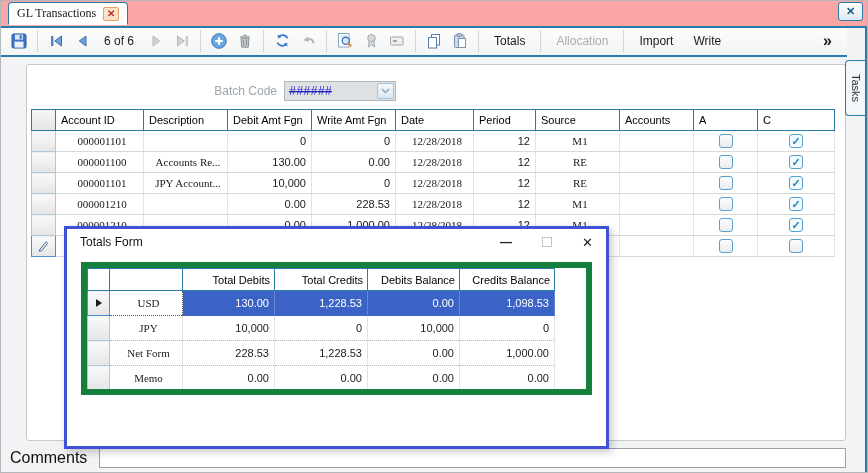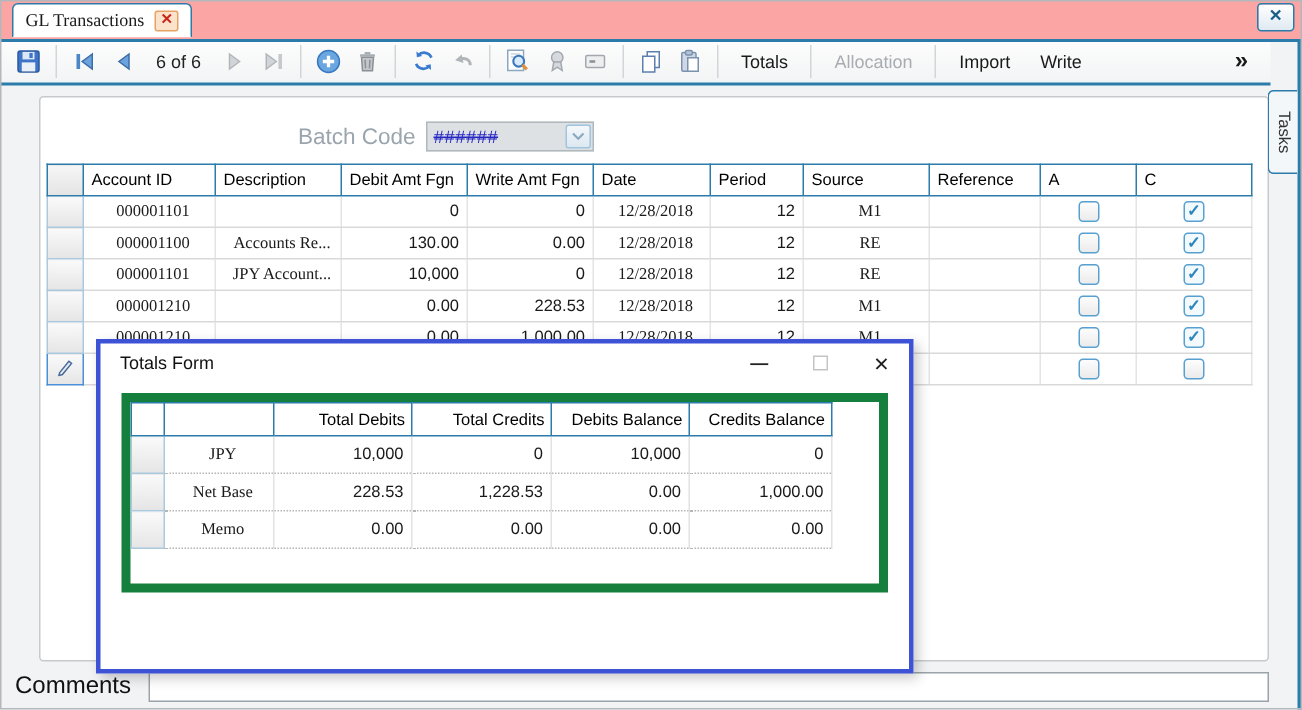--- a/index.html
+++ b/index.html
@@ -35,21 +35,21 @@
   
   .side-line { position:absolute; right:0; top:26px; bottom:0; width:3px; background:#2b7cab; z-index:5; }
   .tasks-tab { position:absolute; right:3px; top:60px; width:20px; height:56px; background:#f3f7fa; border:1px solid #2b7cab;
     border-right:none; border-radius:4px 0 0 4px; display:flex; align-items:center; justify-content:center;
     writing-mode:vertical-rl; font-size:11px; color:#333; z-index:5; }
 
   
   .panel { position:absolute; left:26px; top:64px; width:820px; height:377px; background:#fff; border:1px solid #c6cacd; border-radius:3px; }
 
   .batch-row { position:absolute; left:0; top:16px; width:100%; height:20px; display:flex; align-items:center; }
-  .batch-label { width:250px; text-align:right; color:#9aa5ad; font-size:15px; }
+  .batch-label { width:250px; text-align:right; color:#9aa5ad; font-size:12px; }
   .combo { margin-left:7px; width:112px; height:20px; background:#dde1e4; border:1px solid #b0b8bd; display:flex; align-items:center; }
   .combo-value { flex:1; padding-left:4px; color:#2525c4; font-style:italic; text-decoration:line-through; font-size:12px; letter-spacing:.5px; }
   .combo-btn { width:17px; height:16px; margin-right:1px; background:linear-gradient(#f4f8fb,#dce8f0); border:1px solid #9fc5e0; border-radius:2px;
     display:flex; align-items:center; justify-content:center; }
 
   
   table { border-collapse:collapse; table-layout:fixed;padding-left:28px; }
   td, th { white-space:nowrap; overflow:hidden; font-weight:normal; }
   .main-grid { position:absolute; left:4px; top:44px; width:803px; font-size:11px; border:1px solid #2b7cab; }
   .main-grid th { height:21px; background:#fff; border:1px solid #2b7cab; text-align:left; padding-left:5px; color:#000; }
@@ -248,21 +248,21 @@
     <tbody>
         <tr>
       <th class="rowhdr-h"></th>
       <th>Account ID</th>
       <th>Description</th>
       <th>Debit Amt Fgn</th>
       <th>Write Amt Fgn</th>
       <th>Date</th>
       <th>Period</th>
       <th>Source</th>
-      <th>Reference</th>
+      <th>Accounts</th>
       <th>A</th>
       <th>C</th>
     </tr>
     <tr>
       <td class="rowhdr"></td>
       <td class="txt">000001101</td>
       <td class="txt"></td>
       <td class="num">0</td>
       <td class="num">0</td>
       <td class="txt">12/28/2018</td>
@@ -401,30 +401,40 @@
       <tbody>
           <tr>
         <th></th>
         <th></th>
         <th class="num">Total Debits</th>
         <th class="num">Total Credits</th>
         <th class="num">Debits Balance</th>
         <th class="num">Credits Balance</th>
       </tr>
       <tr>
+        <td class="rowhdr sel">
+              <div class="row-arrow"></div>
+            </td>
+        <td class="txt focus-cell">USD</td>
+        <td class="num sel-num">130.00</td>
+        <td class="num sel-num">1,228.53</td>
+        <td class="num sel-num">0.00</td>
+        <td class="num sel-num">1,098.53</td>
+      </tr>
+      <tr>
         <td class="rowhdr"></td>
         <td class="txt">JPY</td>
         <td class="num">10,000</td>
         <td class="num">0</td>
         <td class="num">10,000</td>
         <td class="num">0</td>
       </tr>
       <tr>
         <td class="rowhdr"></td>
-        <td class="txt">Net Base</td>
+        <td class="txt">Net Form</td>
         <td class="num">228.53</td>
         <td class="num">1,228.53</td>
         <td class="num">0.00</td>
         <td class="num">1,000.00</td>
       </tr>
       <tr>
         <td class="rowhdr"></td>
         <td class="txt">Memo</td>
         <td class="num">0.00</td>
         <td class="num">0.00</td>

